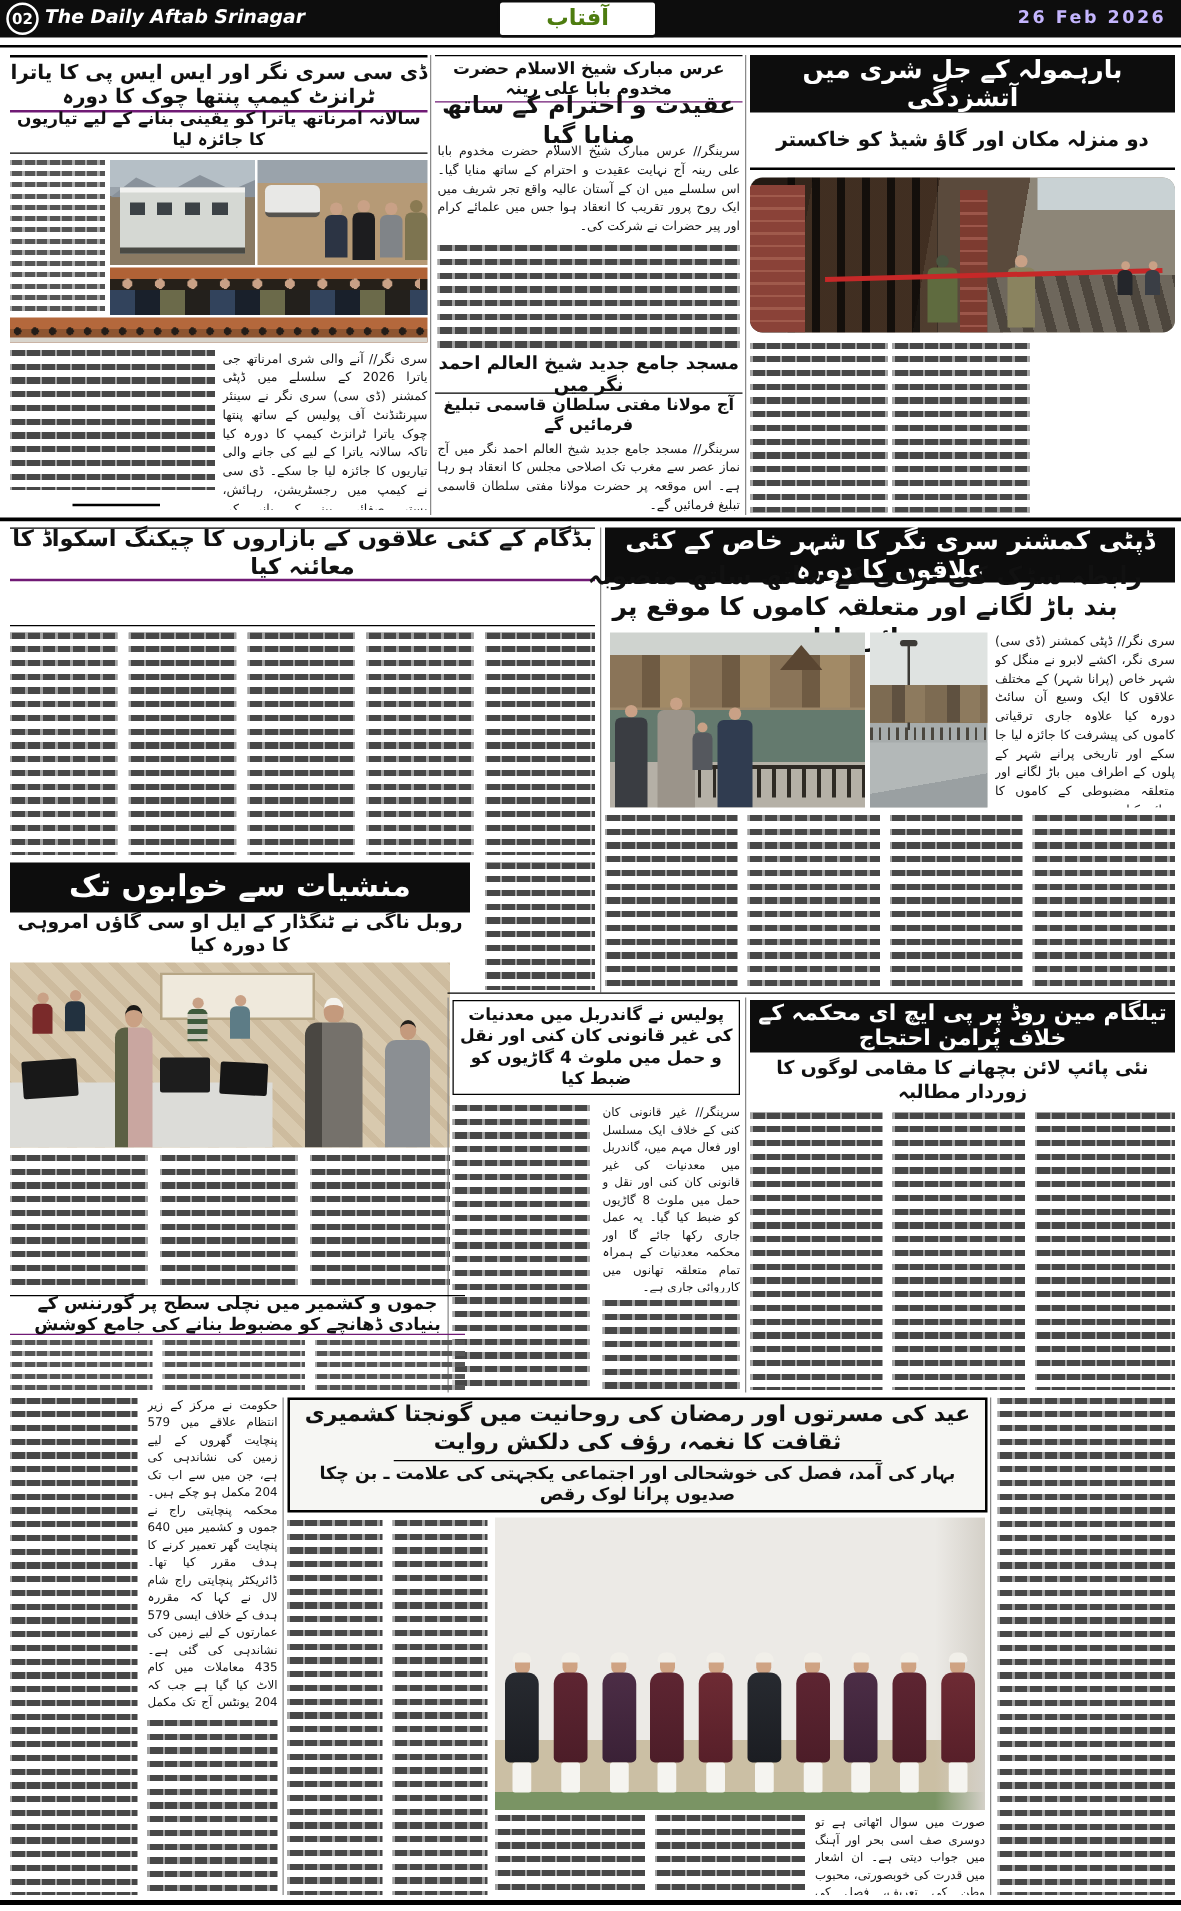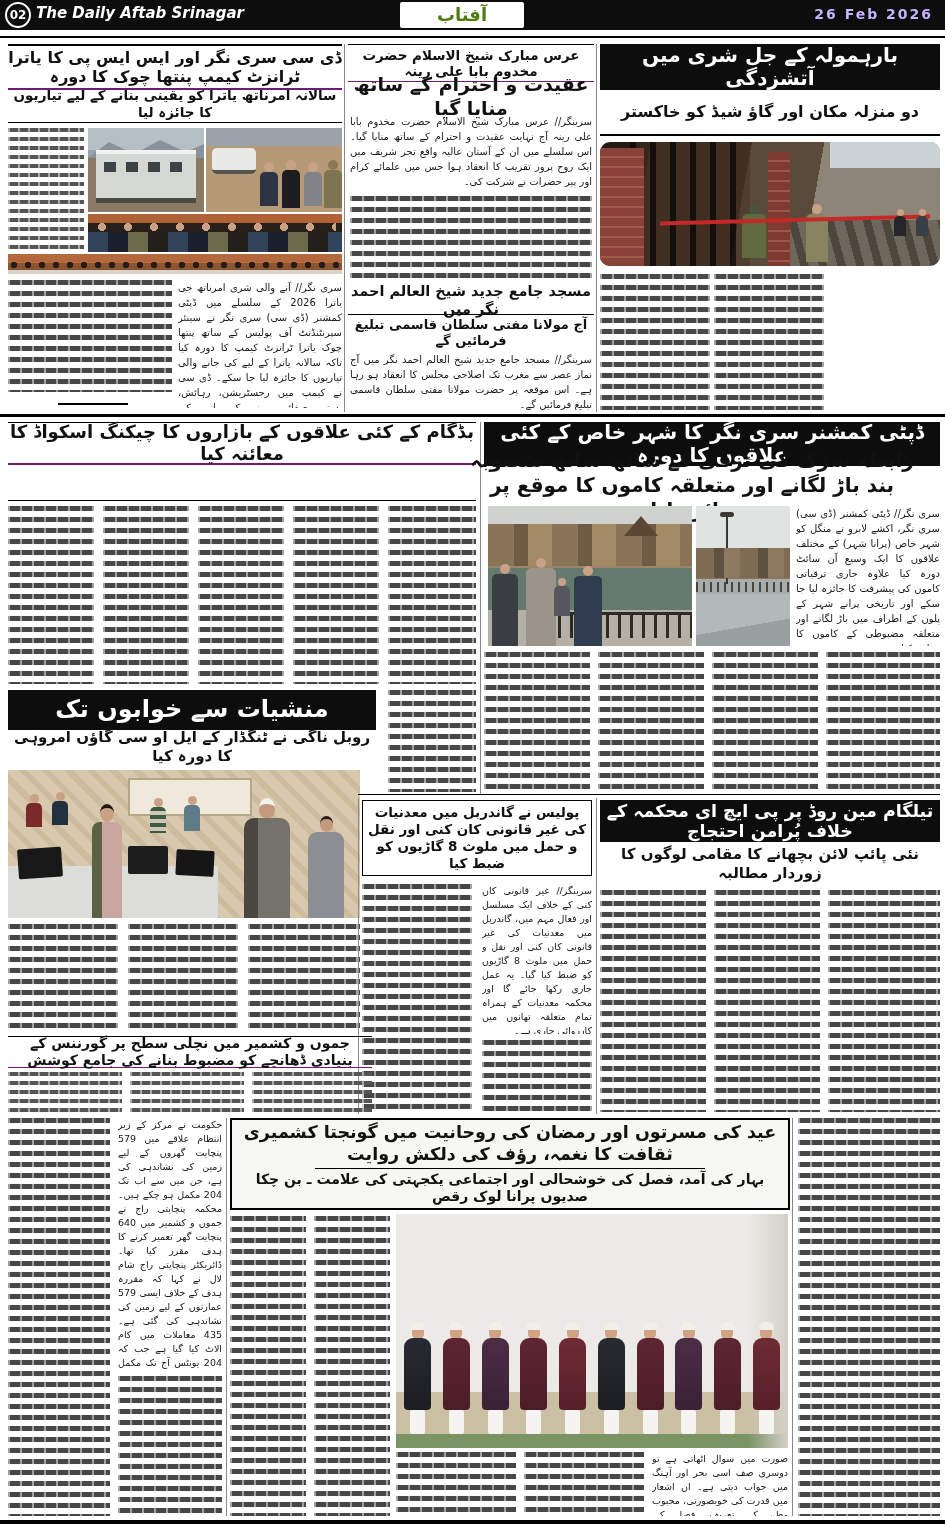--- a/index.html
+++ b/index.html
@@ -240,21 +240,21 @@
       <div class="tr" style="background:#8b8f93;height:86px;width:36px;border-radius:9px 9px 0 0;"></div>
     </div>
   </div>
   <div class="abs gk" style="left:8px;top:924px;width:110px;height:104px;"></div>
   <div class="abs gk" style="left:128px;top:924px;width:110px;height:104px;"></div>
   <div class="abs gk" style="left:248px;top:924px;width:112px;height:104px;"></div>
 
   <div class="abs hr" style="left:358px;top:794px;width:582px;height:1px;"></div>
   <div class="abs vr" style="left:358px;top:798px;height:316px;"></div>
   <div class="abs vr" style="left:596px;top:798px;height:316px;"></div>
-  <div class="abs sh" style="left:362px;top:800px;width:230px;height:76px;font-size:13.5px;border:1px solid #000;box-sizing:border-box;padding:2px 4px;">پولیس نے گاندربل میں معدنیات کی غیر قانونی کان کنی اور نقل و حمل میں ملوث 8 گاڑیوں کو ضبط کیا</div>
+  <div class="abs sh" style="left:362px;top:800px;width:230px;height:76px;font-size:13.5px;border:1px solid #000;box-sizing:border-box;padding:2px 4px;">پولیس نے گاندربل میں معدنیات کی غیر قانونی کان کنی اور نقل و حمل میں ملوث 4 گاڑیوں کو ضبط کیا</div>
   <div class="abs ld" style="left:482px;top:884px;width:110px;height:150px;font-size:9.5px;line-height:14px;">سرینگر// غیر قانونی کان کنی کے خلاف ایک مسلسل اور فعال مہم میں، گاندربل میں معدنیات کی غیر قانونی کان کنی اور نقل و حمل میں ملوث 8 گاڑیوں کو ضبط کیا گیا۔ یہ عمل جاری رکھا جائے گا اور محکمہ معدنیات کے ہمراہ تمام متعلقہ تھانوں میں کارروائی جاری ہے۔</div>
   <div class="abs gk" style="left:482px;top:1040px;width:110px;height:72px;"></div>
   <div class="abs gk" style="left:362px;top:884px;width:110px;height:228px;"></div>
 
   <div class="abs ban" style="left:600px;top:800px;width:340px;height:42px;font-size:17.5px;">تیلگام مین روڈ پر پی ایچ ای محکمہ کے خلاف پُرامن احتجاج</div>
   <div class="abs sh" style="left:600px;top:848px;width:340px;height:32px;font-size:15px;">نئی پائپ لائن بچھانے کا مقامی لوگوں کا زوردار مطالبہ</div>
   <div class="abs gk" style="left:600px;top:890px;width:106px;height:222px;"></div>
   <div class="abs gk" style="left:714px;top:890px;width:106px;height:222px;"></div>
   <div class="abs gk" style="left:828px;top:890px;width:112px;height:222px;"></div>
 

